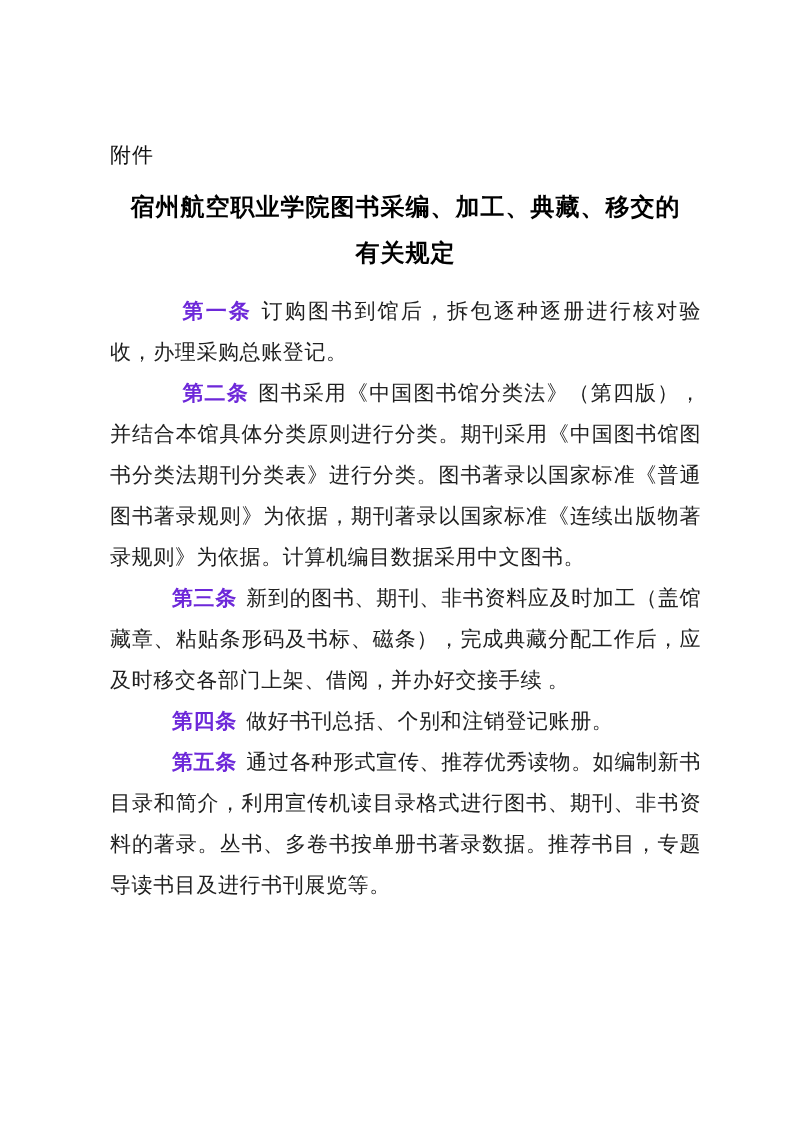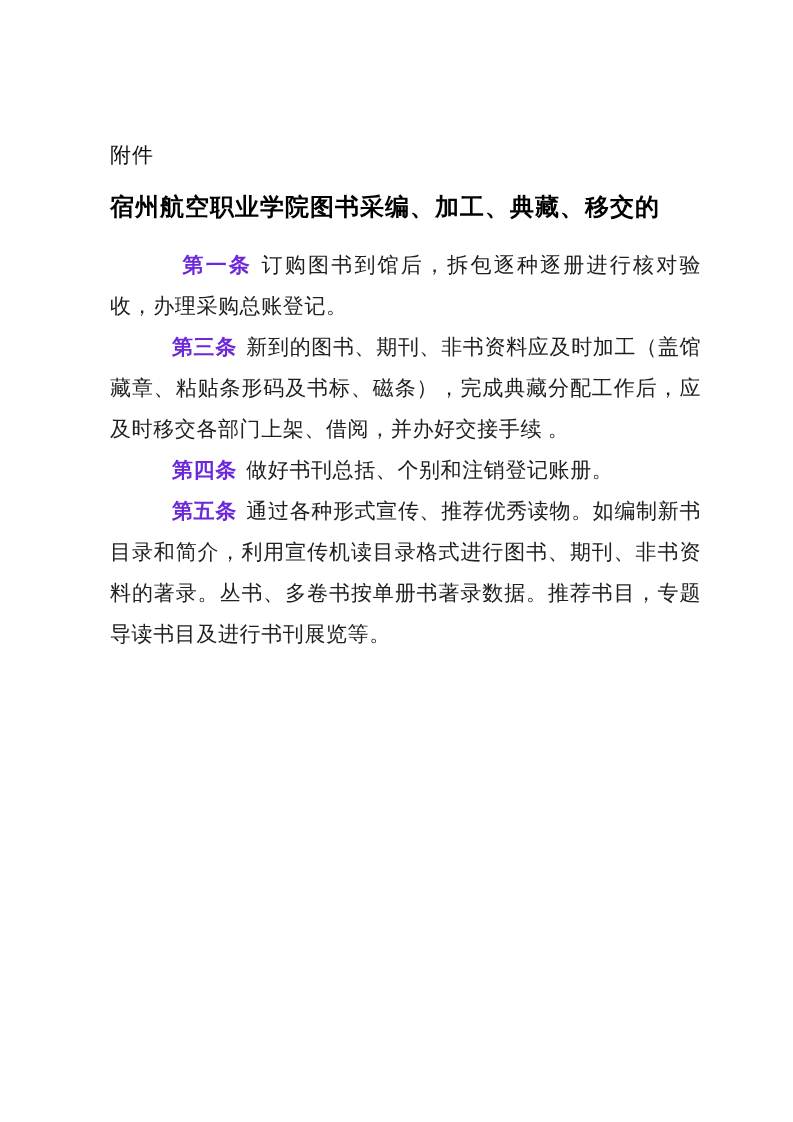--- a/index.html
+++ b/index.html
@@ -20,21 +20,21 @@
       color: #1b1b1b;
     }
     .attachment {
       font-size: 21px;
       line-height: 26px;
       letter-spacing: 1px;
       color: #111111;
     }
     .doc-title {
       margin-top: 16px;
-      text-align: left;
+      text-align: center;
       font-weight: bold;
       font-size: 24px;
       line-height: 46px;
       letter-spacing: 1px;
       color: #000000;
     }
     .doc-title .title-line {
       display: block;
     }
     .doc-body {
@@ -60,29 +60,33 @@
   </style>
 </head>
 <body>
 
 <div class="page">
 
   <div class="attachment">附件</div>
 
   <div class="doc-title">
     <span class="title-line">宿州航空职业学院图书采编、加工、典藏、移交的</span>
+    <span class="title-line">有关规定</span>
   </div>
 
   <div class="doc-body">
 
 
     <p class="para indent-35">
       <span class="article-label">第一条</span><span>订购图书到馆后，拆包逐种逐册进行核对验收，办理采购总账登记。</span>
     </p>
 
+    <p class="para indent-35">
+      <span class="article-label">第二条</span><span>图书采用《中国图书馆分类法》（第四版），并结合本馆具体分类原则进行分类。期刊采用《中国图书馆图书分类法期刊分类表》进行分类。图书著录以国家标准《普通图书著录规则》为依据，期刊著录以国家标准《连续出版物著录规则》为依据。计算机编目数据采用中文图书。</span>
+    </p>
 
     <p class="para indent-3">
       <span class="article-label">第三条</span><span>新到的图书、期刊、非书资料应及时加工（盖馆藏章、粘贴条形码及书标、磁条），完成典藏分配工作后，应及时移交各部门上架、借阅，并办好交接手续 。</span>
     </p>
 
     <p class="para indent-3">
       <span class="article-label">第四条</span><span>做好书刊总括、个别和注销登记账册。</span>
     </p>
 
     <p class="para indent-3">

